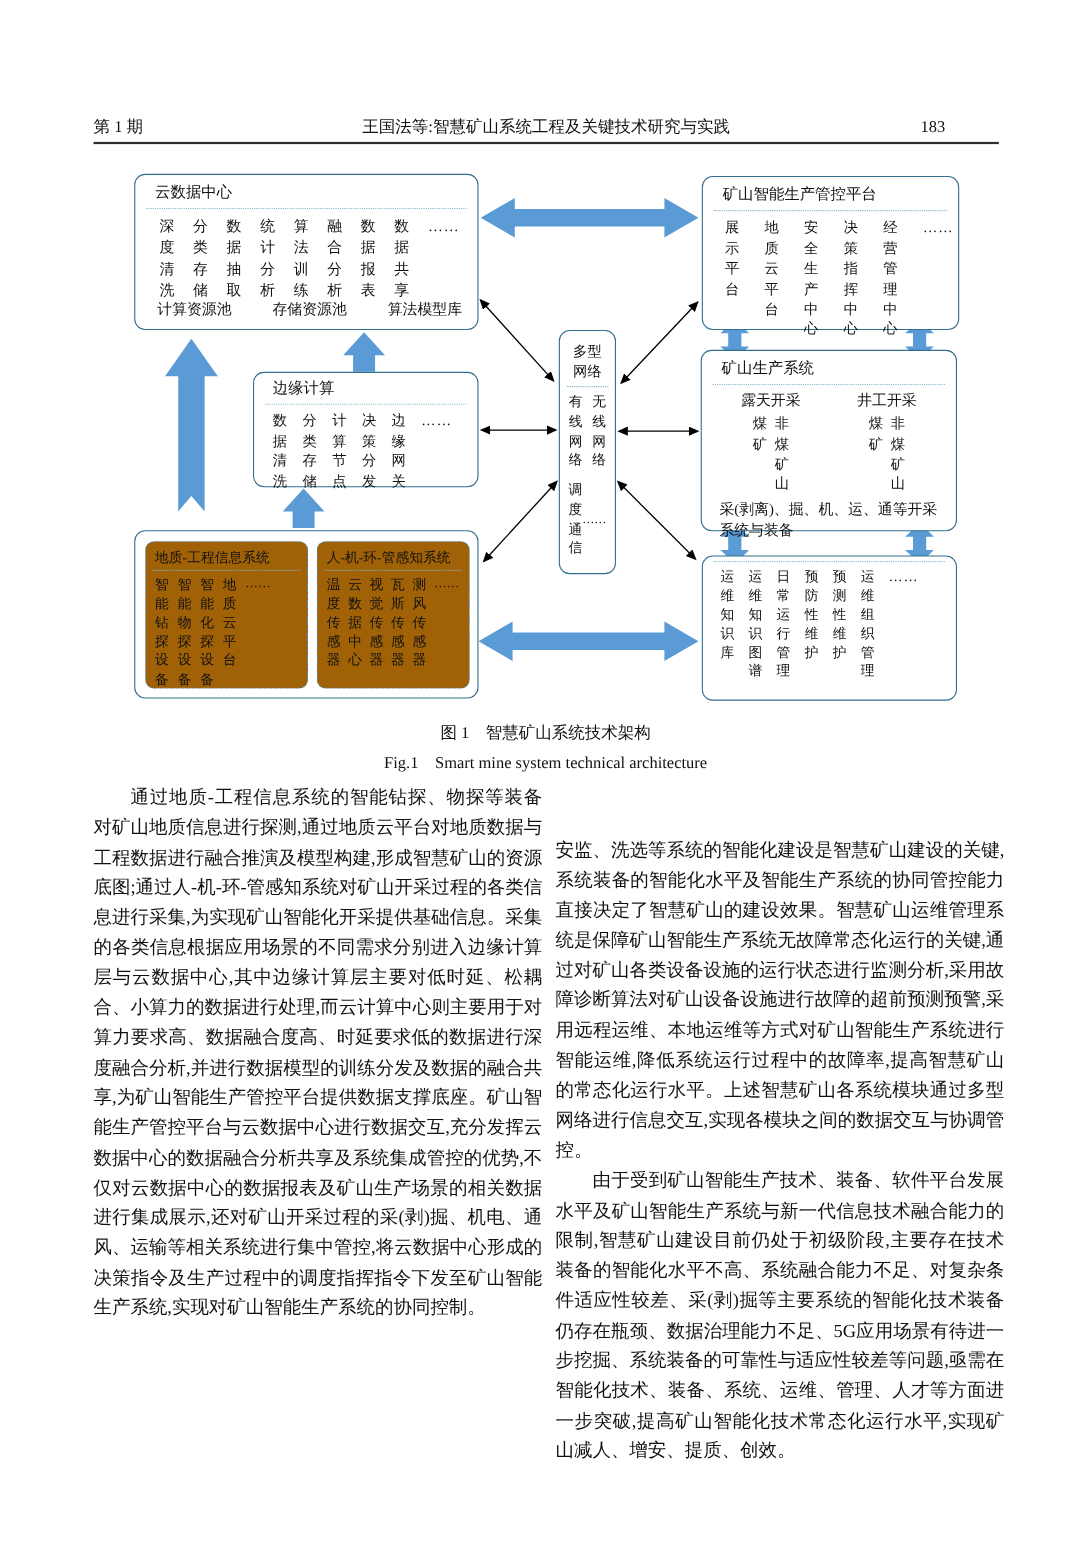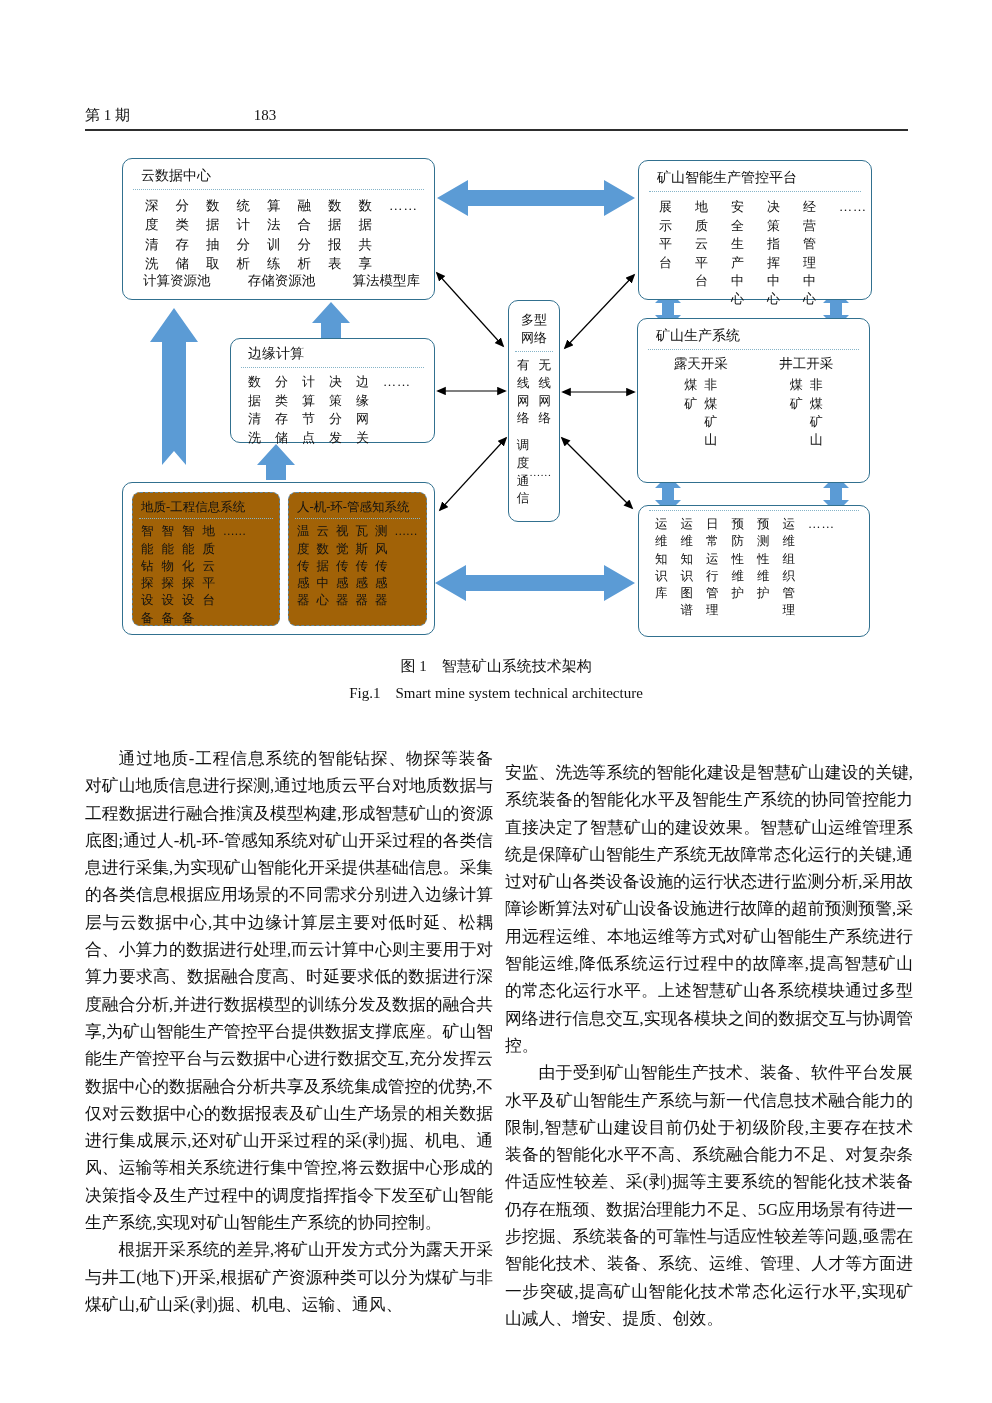--- a/index.html
+++ b/index.html
@@ -60,30 +60,31 @@
   .dashed .ell{font-size:11.5px;letter-spacing:0;}
   
   .b-om{left:638px;top:355px;width:232px;height:132px;}
   .b-om .ttl{padding:7px 14px 0 16px;}
   .b-om .cols{font-size:12.5px;gap:13px;padding:0 0 0 16px;line-height:1.38;}
   .b-om .vcol{line-height:1.38;}
   
   .cap-zh{position:absolute;top:657px;left:0;width:100%;text-align:center;font-size:15px;}
   .cap-en{position:absolute;top:684px;left:0;width:100%;text-align:center;font-size:15px;}
   
-  .colL{position:absolute;top:711px;left:85px;width:408px;margin-top:34px;}
+  .colL{position:absolute;top:711px;left:85px;width:408px;}
   .colR{position:absolute;top:711px;left:505px;width:408px;}
   .colL p,.colR p{margin:0;font-size:16.8px;line-height:27.3px;text-align:justify;text-indent:2em;}
   p.noind{text-indent:0;margin-top:48px;}
 </style>
 </head>
 <body>
 
 <div class="hdr">
   <span class="issue">第 1 期</span>
+  <span class="rt">王国法等:智慧矿山系统工程及关键技术研究与实践</span>
   <span class="pn">183</span>
 </div>
 <div class="hdr-rule"></div>
 
 <div class="fig">
 
   <svg class="conn" width="992" height="505" viewBox="0 0 992 505">
     <defs>
       <marker id="ae" orient="auto" markerWidth="9" markerHeight="8" refX="6.5" refY="3.5">
           <path d="M0,0 L8,3.5 L0,7 z" fill="#000"></path>
@@ -183,20 +184,21 @@
         </div>
       </div>
       <div class="grp">
         <div class="gh">井工开采</div>
         <div class="cols">
           <span class="vcol">煤矿</span>
           <span class="vcol">非煤矿山</span>
         </div>
       </div>
     </div>
+    <div class="note">采(剥离)、掘、机、运、通等开采系统与装备</div>
   </div>
 
   <div class="box b-bl">
     <div class="dashed b-geo">
       <div class="ttl">地质-工程信息系统</div>
       <hr class="dot">
       <div class="cols">
         <span class="vcol">智能钻探设备</span>
         <span class="vcol">智能物探设备</span>
         <span class="vcol">智能化探设备</span>
@@ -230,18 +232,17 @@
       <span class="ell">……</span>
     </div>
   </div>
 </div>
 
 <div class="cap-zh">图 1　智慧矿山系统技术架构</div>
 <div class="cap-en">Fig.1　Smart mine system technical architecture</div>
 
 <div class="colL">
   <p>通过地质-工程信息系统的智能钻探、物探等装备对矿山地质信息进行探测,通过地质云平台对地质数据与工程数据进行融合推演及模型构建,形成智慧矿山的资源底图;通过人-机-环-管感知系统对矿山开采过程的各类信息进行采集,为实现矿山智能化开采提供基础信息。采集的各类信息根据应用场景的不同需求分别进入边缘计算层与云数据中心,其中边缘计算层主要对低时延、松耦合、小算力的数据进行处理,而云计算中心则主要用于对算力要求高、数据融合度高、时延要求低的数据进行深度融合分析,并进行数据模型的训练分发及数据的融合共享,为矿山智能生产管控平台提供数据支撑底座。矿山智能生产管控平台与云数据中心进行数据交互,充分发挥云数据中心的数据融合分析共享及系统集成管控的优势,不仅对云数据中心的数据报表及矿山生产场景的相关数据进行集成展示,还对矿山开采过程的采(剥)掘、机电、通风、运输等相关系统进行集中管控,将云数据中心形成的决策指令及生产过程中的调度指挥指令下发至矿山智能生产系统,实现对矿山智能生产系统的协同控制。</p>
-  <p>根据开采系统的差异,将矿山开发方式分为露天开采与井工(地下)开采,根据矿产资源种类可以分为煤矿与非煤矿山,矿山采(剥)掘、机电、运输、通风、</p>
 </div>
 <div class="colR">
   <p class="noind">安监、洗选等系统的智能化建设是智慧矿山建设的关键,系统装备的智能化水平及智能生产系统的协同管控能力直接决定了智慧矿山的建设效果。智慧矿山运维管理系统是保障矿山智能生产系统无故障常态化运行的关键,通过对矿山各类设备设施的运行状态进行监测分析,采用故障诊断算法对矿山设备设施进行故障的超前预测预警,采用远程运维、本地运维等方式对矿山智能生产系统进行智能运维,降低系统运行过程中的故障率,提高智慧矿山的常态化运行水平。上述智慧矿山各系统模块通过多型网络进行信息交互,实现各模块之间的数据交互与协调管控。</p>
   <p>由于受到矿山智能生产技术、装备、软件平台发展水平及矿山智能生产系统与新一代信息技术融合能力的限制,智慧矿山建设目前仍处于初级阶段,主要存在技术装备的智能化水平不高、系统融合能力不足、对复杂条件适应性较差、采(剥)掘等主要系统的智能化技术装备仍存在瓶颈、数据治理能力不足、5G应用场景有待进一步挖掘、系统装备的可靠性与适应性较差等问题,亟需在智能化技术、装备、系统、运维、管理、人才等方面进一步突破,提高矿山智能化技术常态化运行水平,实现矿山减人、增安、提质、创效。</p>
 </div>
 
 </body></html>

